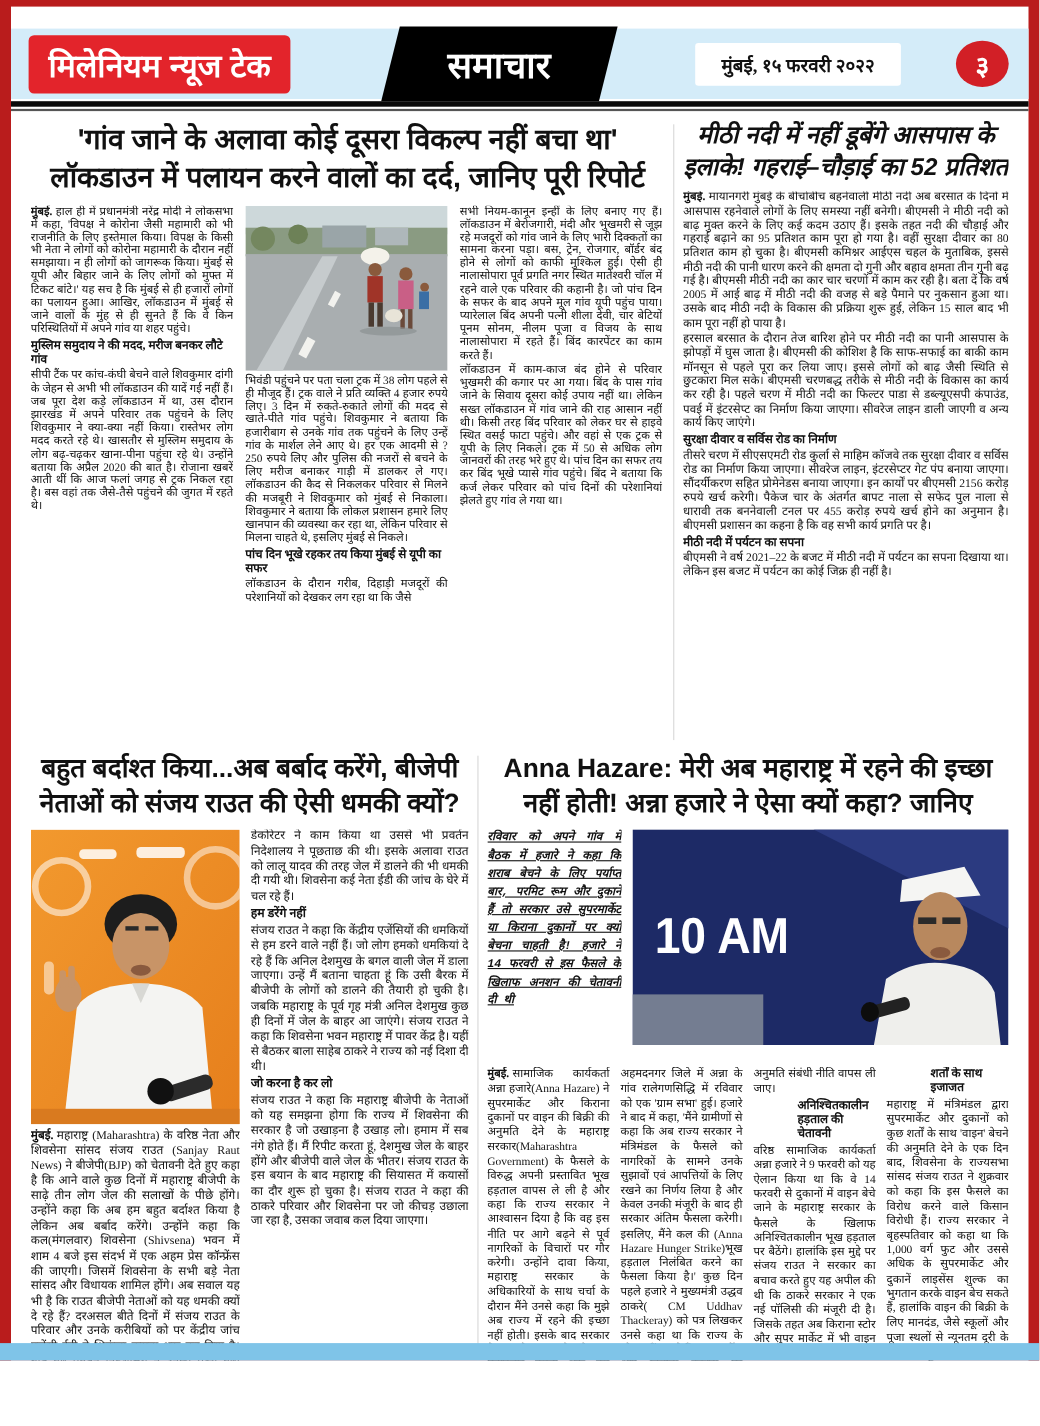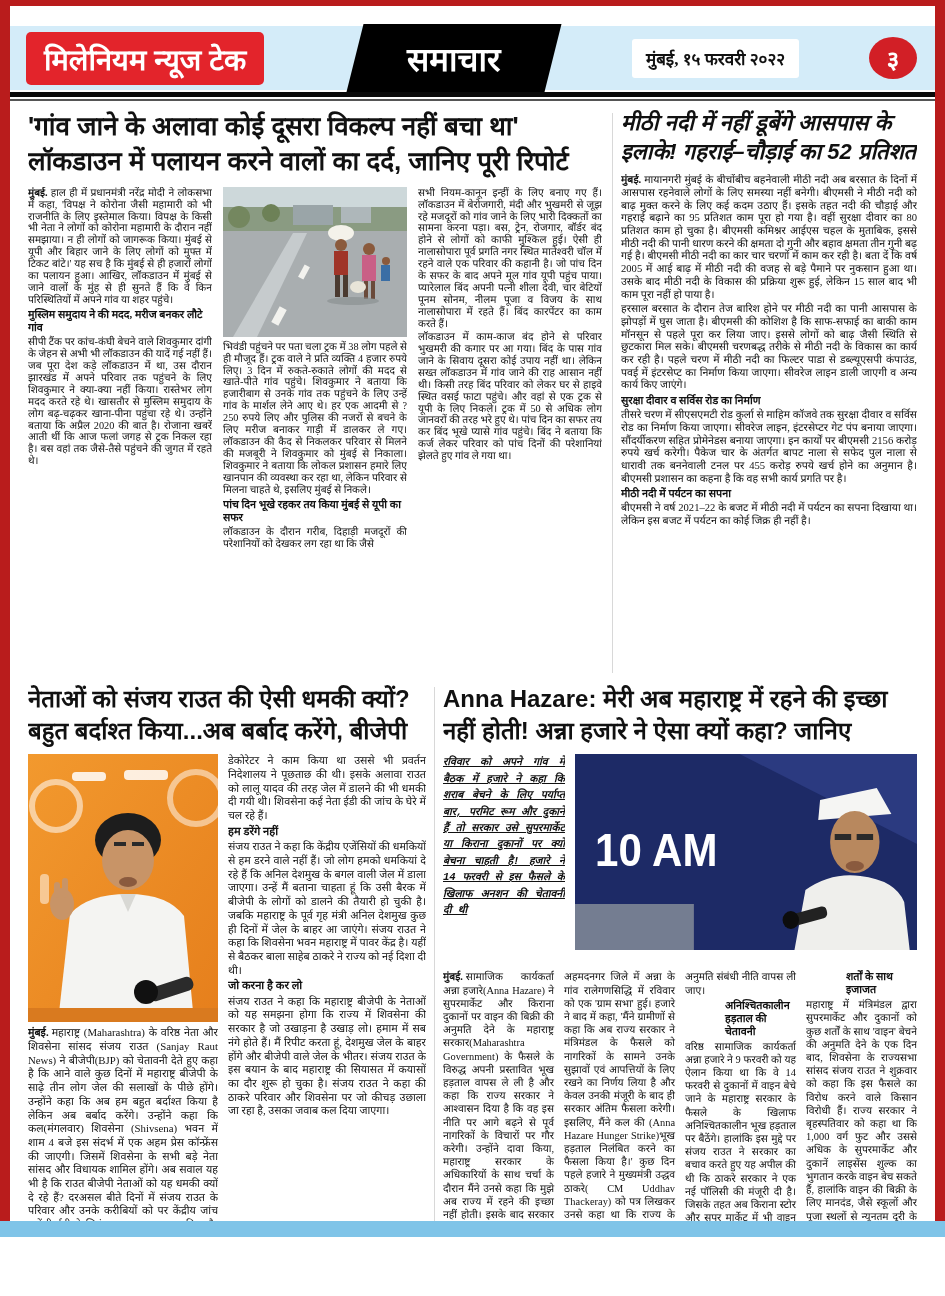--- a/index.html
+++ b/index.html
@@ -9,33 +9,33 @@
   .paper{position:absolute;left:10px;top:6px;width:925px;height:1274px;background:#ffffff;}
 
   
   .mast-band{margin-top:20px;height:64px;background:#d4ecf9;display:flex;align-items:center;position:relative;}
   .brand-box{margin-left:16px;background:#e3242b;color:#fff;font-family:"Liberation Sans","DejaVu Sans",sans-serif;
              font-weight:700;font-size:29px;padding:7px 18px;border-radius:5px;letter-spacing:0;white-space:nowrap;}
   .flag{position:absolute;left:345px;top:-2px;height:68px;background:#000;transform:skewX(-14deg);
         display:flex;align-items:center;padding:0 52px;}
   .flag span{display:inline-block;transform:skewX(14deg);color:#fff;font-weight:700;font-size:33px;
              font-family:"Liberation Sans","DejaVu Sans",sans-serif;white-space:nowrap;}
-  .date-box{position:absolute;left:622px;background:#fff;border-radius:3px;padding:8px 14px;
+  .date-box{position:absolute;left:622px;background:#fff;border-radius:3px;padding:8px 24px;
             font-weight:700;font-size:17px;white-space:nowrap;}
   .page-circle{position:absolute;right:18px;width:48px;height:42px;border-radius:50%;background:#d21f26;
                color:#fff;font-weight:700;font-size:24px;display:flex;align-items:center;justify-content:center;}
   .mast-rule1{height:5px;background:#0a0a0a;margin-top:2px;}
   .mast-rule2{height:2px;background:#555;margin-top:2px;}
 
   
   .content{padding:6px 18px 0 18px;}
   .top-row{display:flex;height:566px;overflow:hidden;}
   .vdiv{width:1px;background:#d8d8d8;margin:6px 8px 0 8px;}
 
-  h1,h2,h3{margin:0;font-family:"Liberation Sans","DejaVu Sans",sans-serif;font-weight:700;text-align:left;}
+  h1,h2,h3{margin:0;font-family:"Liberation Sans","DejaVu Sans",sans-serif;font-weight:700;text-align:center;}
   .mig{width:576px;overflow:hidden;}
   .mig h1{font-size:26px;line-height:1.34;margin-top:2px;}
   .cols{display:flex;gap:11px;margin-top:8px;height:482px;overflow:hidden;}
   .ncol{width:184px;font-size:10.3px;line-height:1.16;text-align:justify;overflow:hidden;}
   .ncol p{margin:0 0 1px 0;}
   .subhead{font-weight:700;font-size:10.8px;line-height:1.2;margin:2px 0;text-align:left;
            font-family:Liberation Serif, serif;}
   .dl{font-weight:700;margin-right:3px;}
 
   .mithi{flex:1;overflow:hidden;}
@@ -149,22 +149,22 @@
             <div class="subhead">मीठी नदी में पर्यटन का सपना</div>
             <p>बीएमसी ने वर्ष 2021–22 के बजट में मीठी नदी में पर्यटन का सपना दिखाया था। लेकिन इस बजट में पर्यटन का कोई जिक्र ही नहीं है।</p>
           </div>
         </div>
       </div>
 
       <div class="bottom-row">
 
         <div class="raut">
           <h2>
+            <div>बहुत बर्दाश्त किया...अब बर्बाद करेंगे, बीजेपी</div>
             <div>नेताओं को संजय राउत की ऐसी धमकी क्यों?</div>
-            <div>बहुत बर्दाश्त किया...अब बर्बाद करेंगे, बीजेपी</div>
           </h2>
           <div class="raut-cols">
             <div class="raut-col">
               <svg class="photo" width="190" height="268" viewBox="0 0 190 268">
                 <defs>
                   <linearGradient id="rg" x1="0" y1="0" x2="1" y2="1">
                     <stop offset="0" stop-color="#f2992e"></stop>
                       <stop offset="1" stop-color="#e67f1c"></stop>
                   </linearGradient>
                 </defs>

